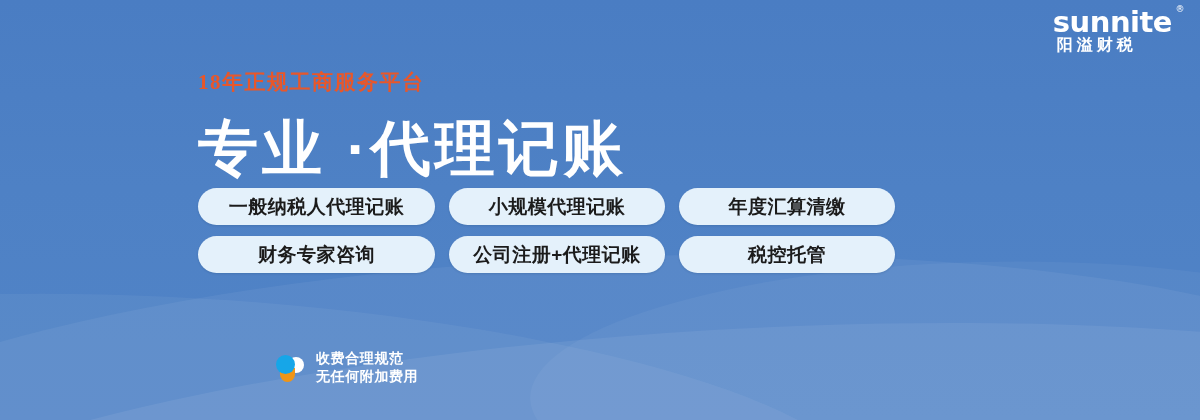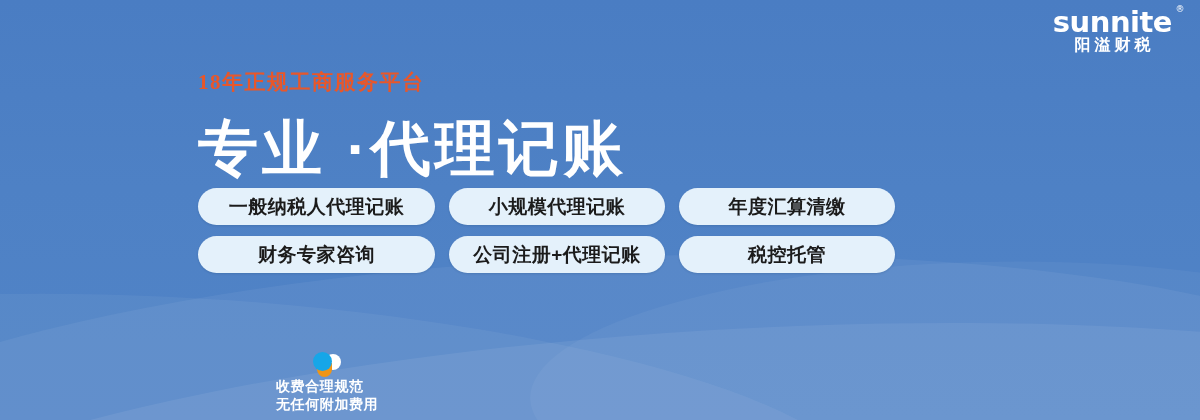--- a/index.html
+++ b/index.html
@@ -43,21 +43,21 @@
     width:900px; height:250px;
     right:-230px; top:262px;
     background:rgba(255,255,255,0.045);
     transform:rotate(-1.5deg);
   }
 
   
   .logo {
     position:absolute;
     right:28px; top:8px;
-    text-align:center;
+    text-align:left;
     line-height:1;
     color:#ffffff;
     z-index:6;
   }
   .logo-mark {
     position:relative;
     display:inline-block;
     font-size:29px;
     font-weight:700;
     letter-spacing:-0.5px;
@@ -134,22 +134,21 @@
   .features {
     position:absolute;
     left:276px; top:350px;
     display:flex;
     gap:52px;
     z-index:5;
   }
   .feature {
     display:flex;
     align-items:center;
-    gap:0;
-    flex-direction:column;
+    gap:12px;
   }
   .feat-icon {
     position:relative;
     width:28px; height:30px;
     flex:0 0 28px;
   }
   .feat-icon .dot-white {
     position:absolute;
     right:0; top:4px;
     width:16px; height:16px;

